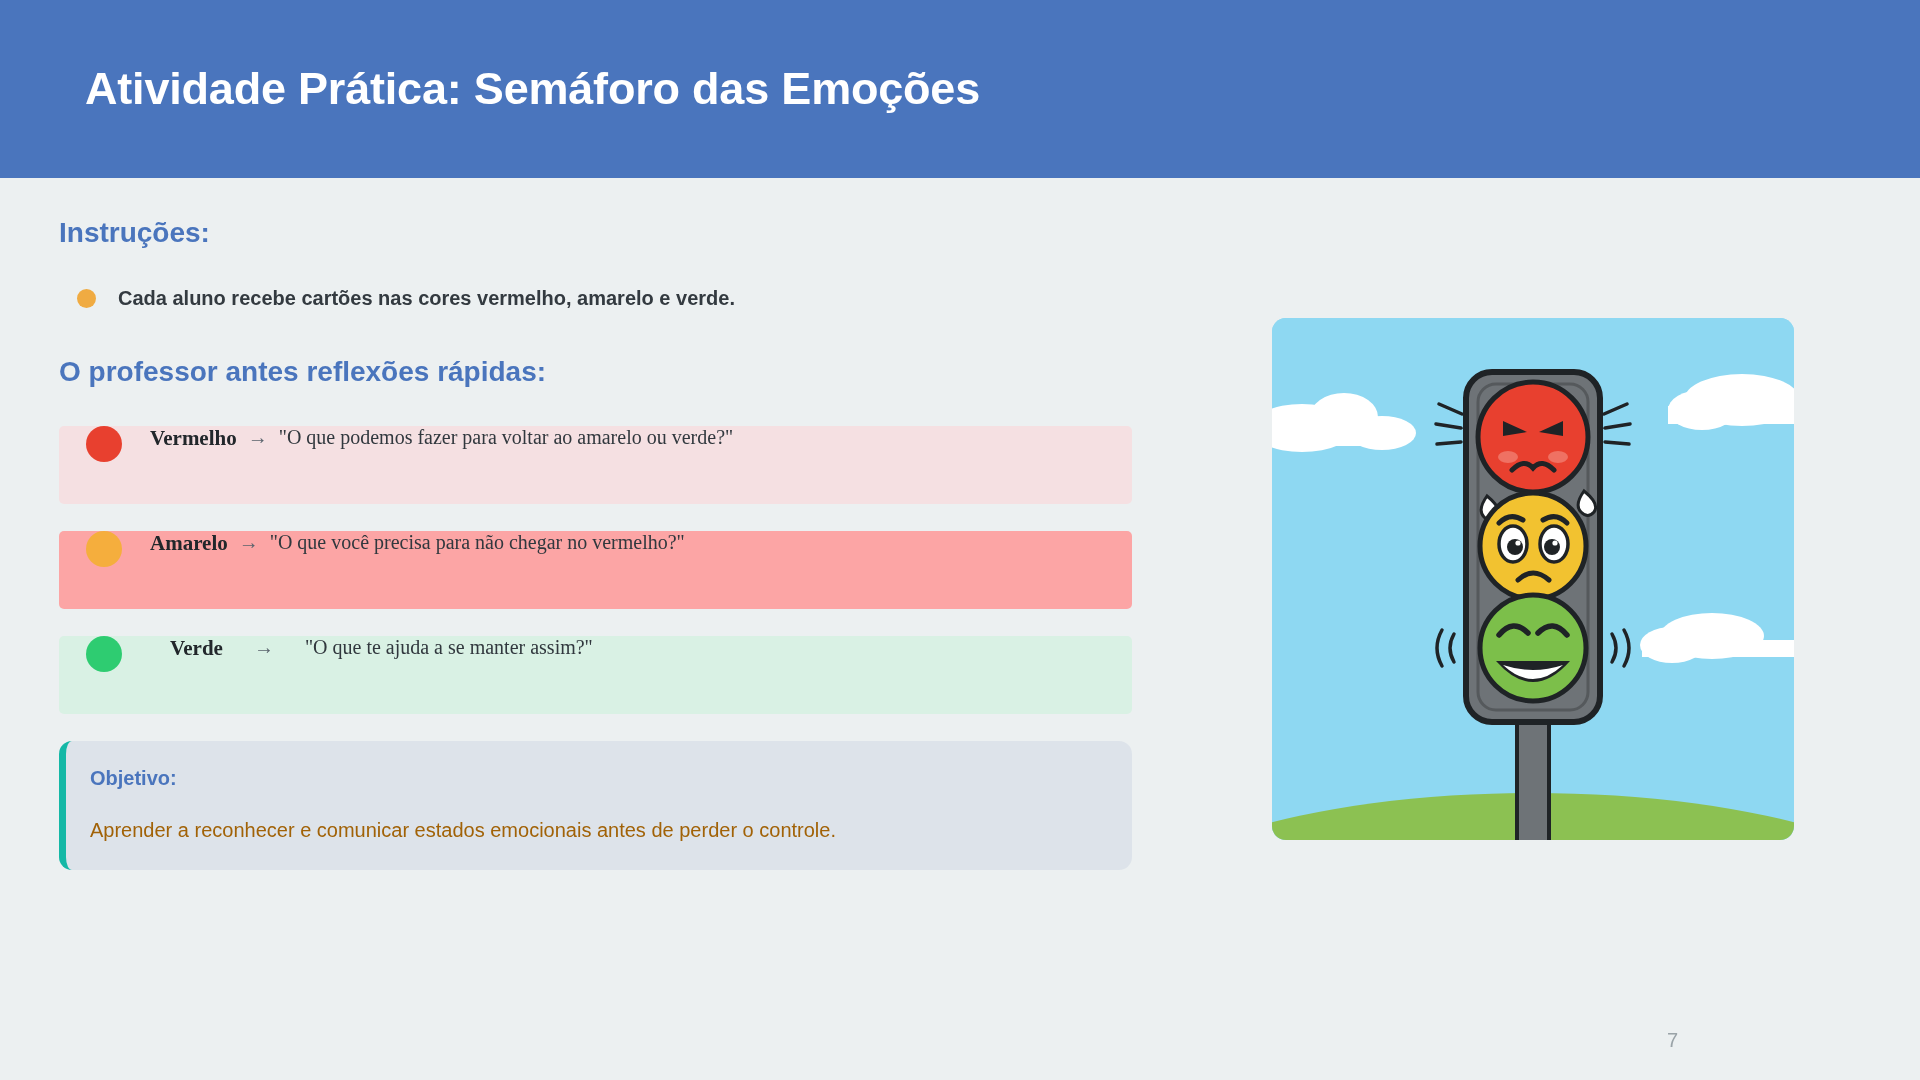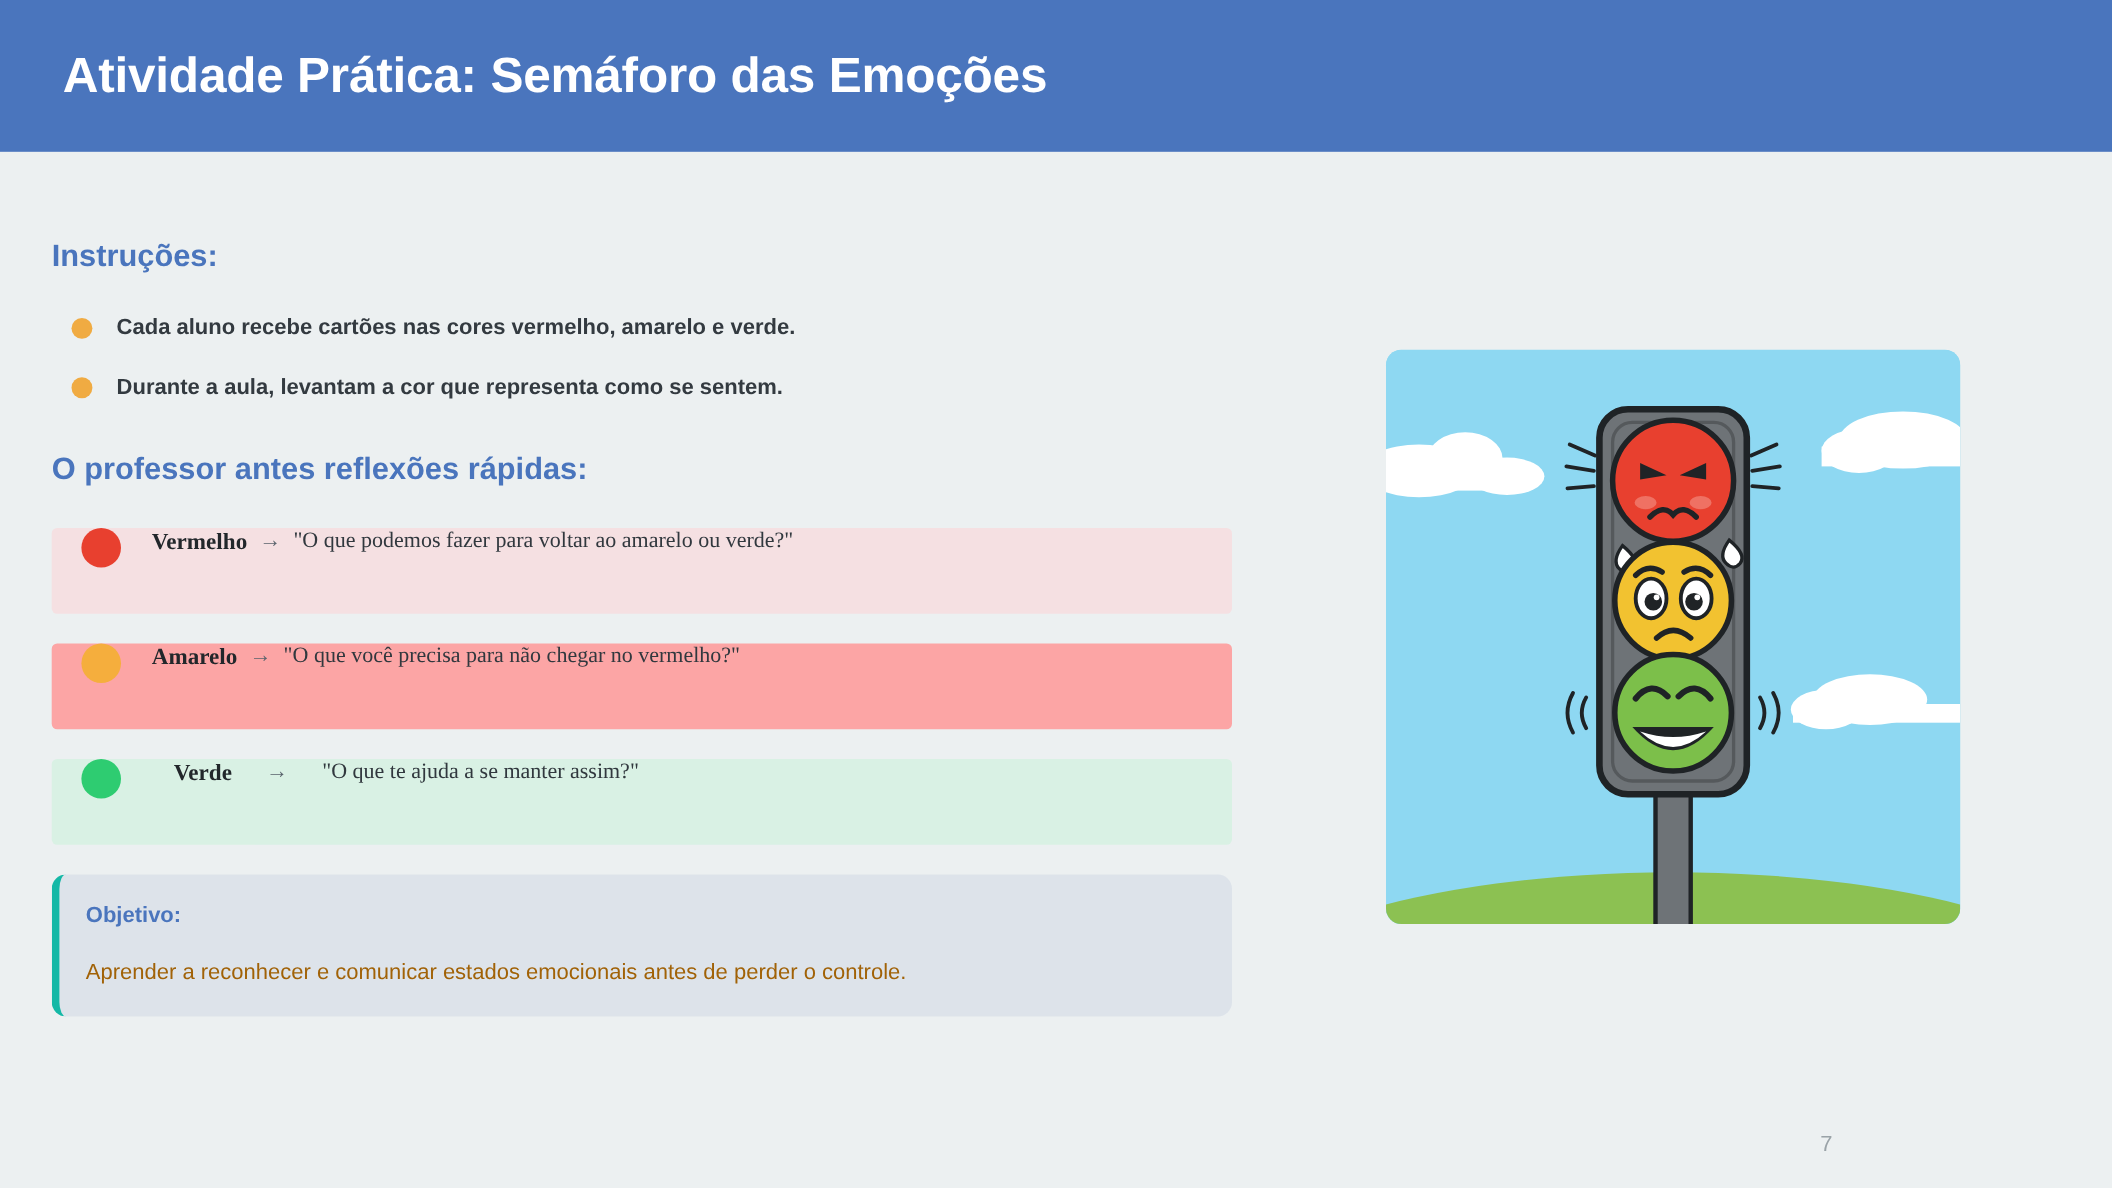--- a/index.html
+++ b/index.html
@@ -15,38 +15,39 @@
     background: #ecf0f1;
     font-family: "Liberation Sans", sans-serif;
     position: relative;
   }
 
   
   .header-bar {
     position: absolute;
     top: 0; left: 0;
     width: 1920px;
-    height: 138px;
+    height: 178px;
     background: #4a75bd;
     display: flex;
     align-items: center;
+    padding-left: 28px;
   }
   .header-title {
     margin-left: 57px;
     color: #ffffff;
     font-size: 45px;
     font-weight: bold;
     letter-spacing: -0.2px;
     line-height: 1.1;
   }
 
   
   .content {
     position: absolute;
-    top: 141px; left: 4px;
+    top: 141px; left: 16px;
     width: 1720px;
     height: 939px;
     padding-left: 28px;
   }
 
   .left-col {
     position: absolute;
     left: 43px;
     top: 0;
     width: 1080px;
@@ -187,24 +188,20 @@
 <div class="content">
 
   <div class="left-col">
 
     <h2 class="section-heading instr-heading">Instruções:</h2>
 
     <ul class="bullet-list">
       <li class="bullet-item">
         <span class="bullet-dot"></span>
         <span class="bullet-text">Cada aluno recebe cartões nas cores vermelho, amarelo e verde.</span>
-      </li>
-      <li class="bullet-item">
-        <span class="bullet-dot"></span>
-        <span class="bullet-text">Durante a aula, levantam a cor que representa como se sentem.</span>
       </li>
     </ul>
 
     <h2 class="section-heading reflex-heading">O professor antes reflexões rápidas:</h2>
 
     <div class="cards">
 
       <div class="card card-red">
         <span class="card-dot dot-red"></span>
         <span class="card-label">Vermelho</span>

